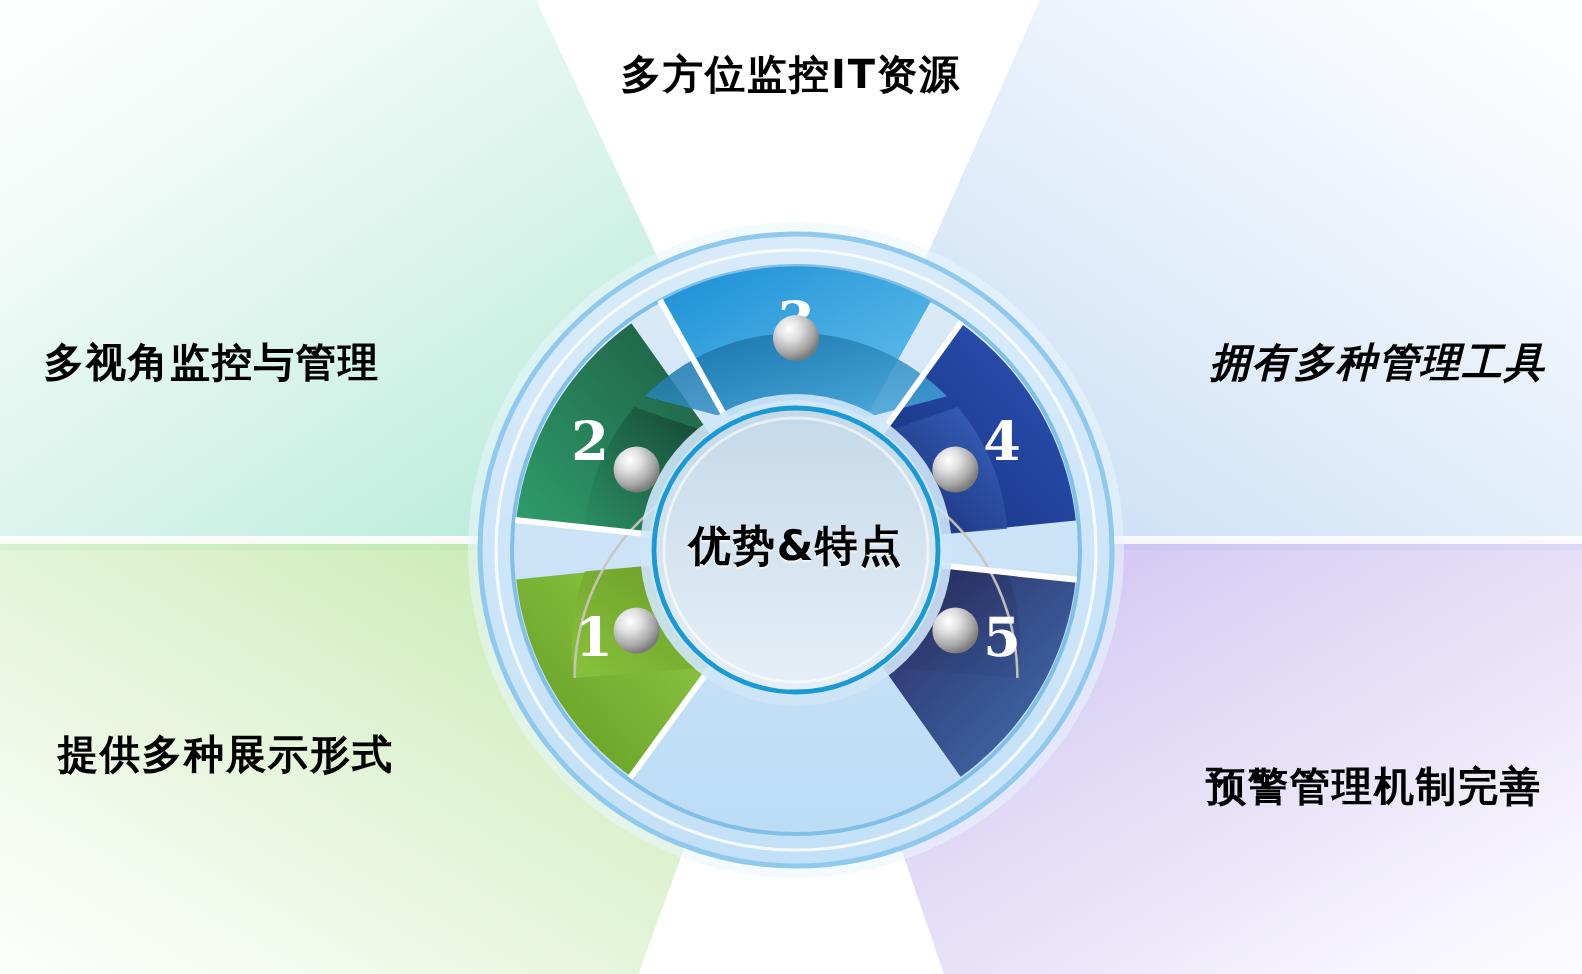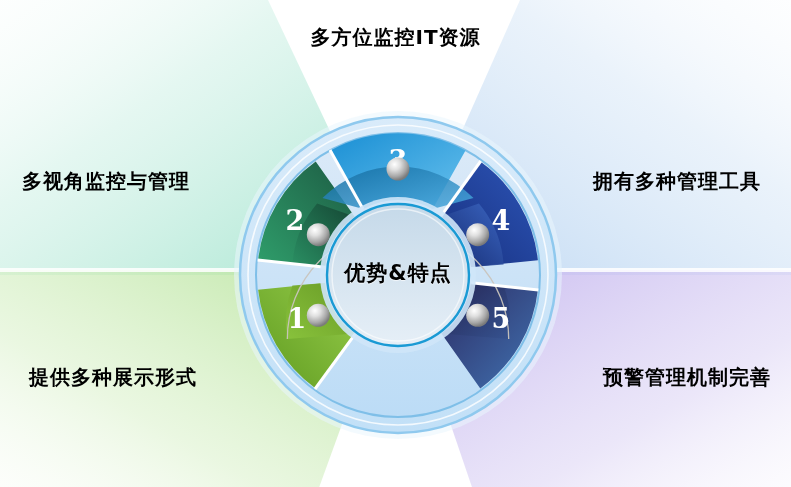--- a/index.html
+++ b/index.html
@@ -19,22 +19,22 @@
     font-weight:bold;
     font-size:20px;
     color:#000000;
     letter-spacing:1px;
     white-space:nowrap;
     line-height:1;
   }
   .lbl-top   {left:0;right:0;top:27px;text-align:center;}
   .lbl-lt    {left:22px;top:171px;}
   .lbl-lb    {left:29px;top:367px;}
-  .lbl-rt    {right:30px;top:171px;}
-  .lbl-rb    {right:20px;top:367px;}
+  .lbl-rt    {right:18px;top:171px;font-style:italic;}
+  .lbl-rb    {right:20px;top:383px;}
 
   
   .wheel{position:absolute;left:233px;top:110px;width:330px;height:330px;}
   .wheel svg{display:block;}
 
   .seg-num{
     font-family:"DejaVu Serif","Liberation Serif",serif;
     font-weight:bold;
     font-size:27px;
     fill:#ffffff;

